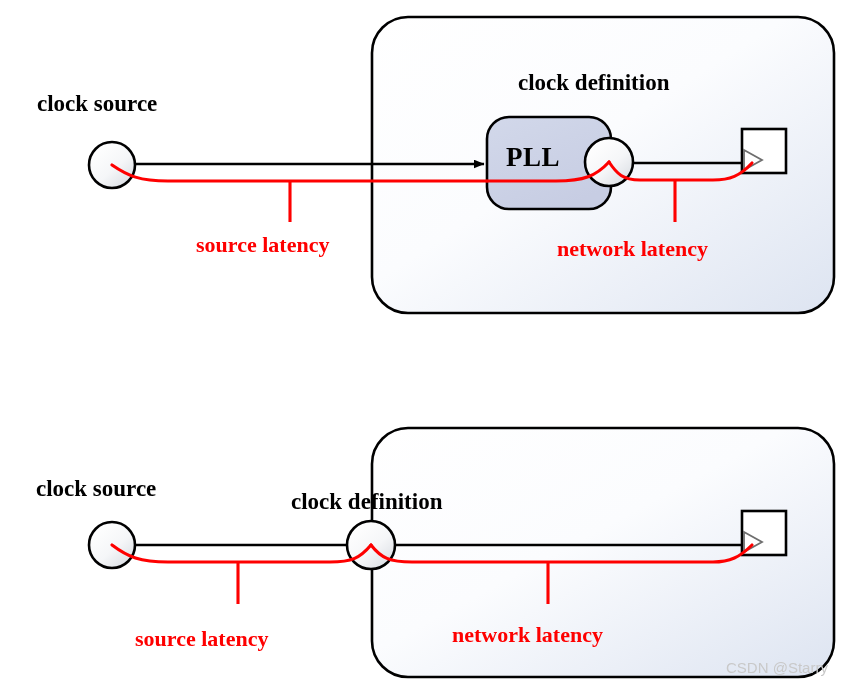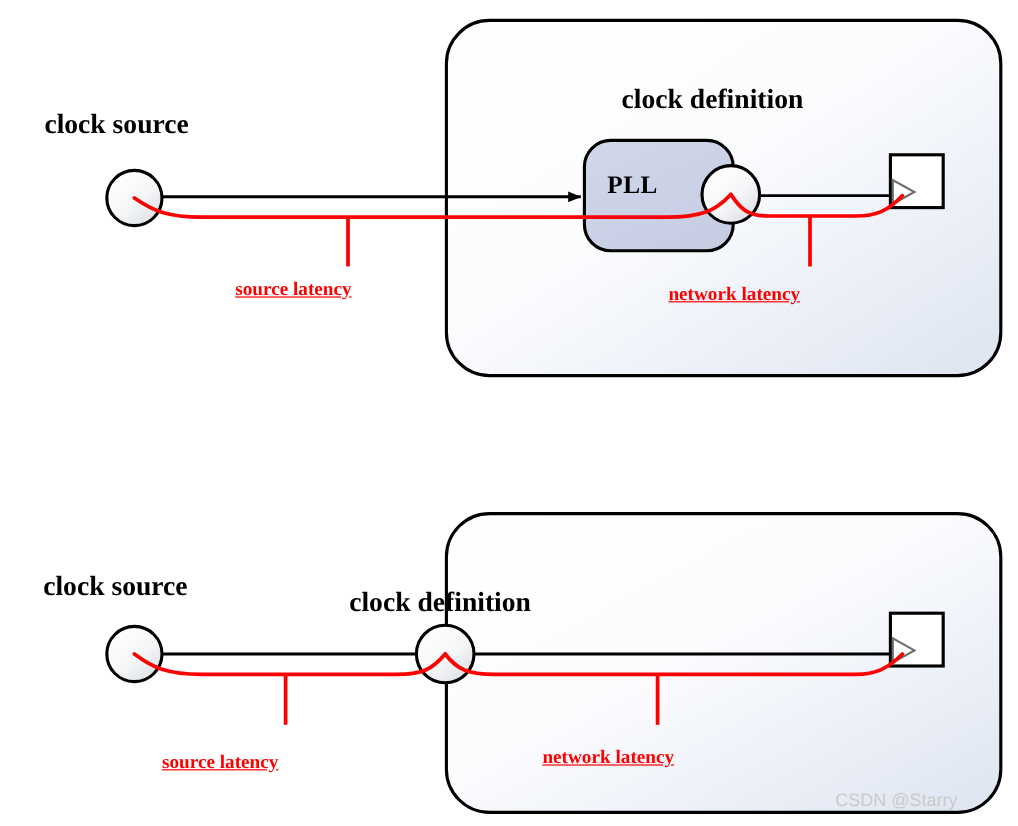--- a/index.html
+++ b/index.html
@@ -31,22 +31,22 @@
     position: absolute;
     font-family: "Liberation Serif", "DejaVu Serif", serif;
     font-weight: bold;
     white-space: nowrap;
     line-height: 1;
     user-select: none;
   }
   .lbl-black { color: #000000; }
   .lbl-red { color: #fe0000; }
   .lbl-22 { font-size: 23px; }
-  .lbl-21 { font-size: 16px; text-decoration: underline; }
-  .lbl-pll { font-size: 21px; letter-spacing: 0.5px; }
+  .lbl-21 { font-size: 22px; }
+  .lbl-pll { font-size: 27px; letter-spacing: 0.5px; }
   .watermark {
     position: absolute;
     font-family: "Liberation Sans", "DejaVu Sans", sans-serif;
     font-weight: normal;
     font-size: 15px;
     color: #c9c9c9;
     white-space: nowrap;
     user-select: none;
   }
 </style>
@@ -137,15 +137,15 @@
   <div class="lbl lbl-red lbl-21" style="left:557px; top:238px;">network latency</div>
 
   <div class="lbl lbl-black lbl-22" style="left:36px; top:477px;">clock source</div>
 
   <div class="lbl lbl-black lbl-22" style="left:291px; top:490px;">clock definition</div>
 
   <div class="lbl lbl-red lbl-21" style="left:135px; top:628px;">source latency</div>
 
   <div class="lbl lbl-red lbl-21" style="left:452px; top:624px;">network latency</div>
 
-  <div class="watermark" style="left:696px; top:659px;text-align:center;">CSDN @Starry</div>
+  <div class="watermark" style="left:726px; top:659px;text-align:center;">CSDN @Starry</div>
 
 </div>
 
 </body></html>

